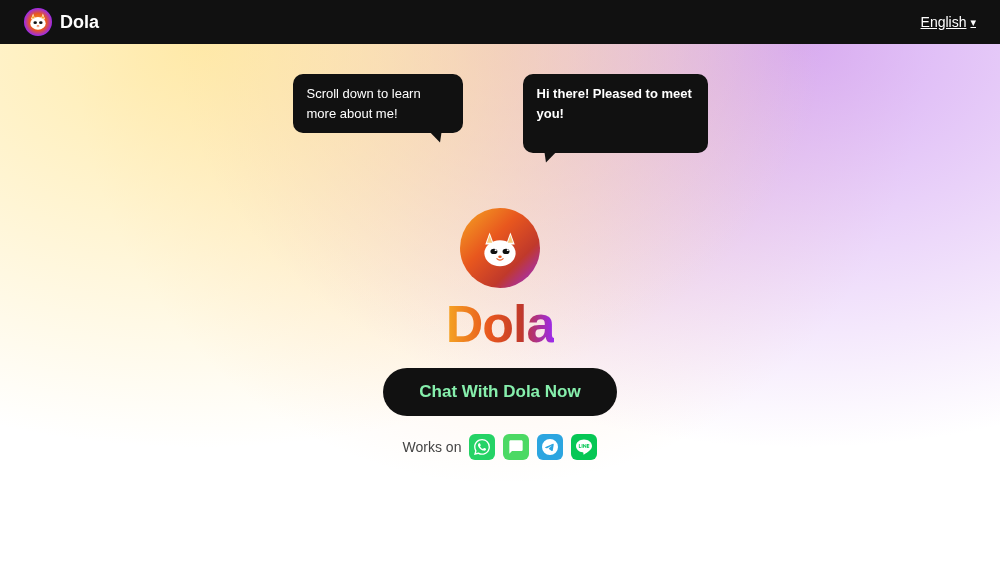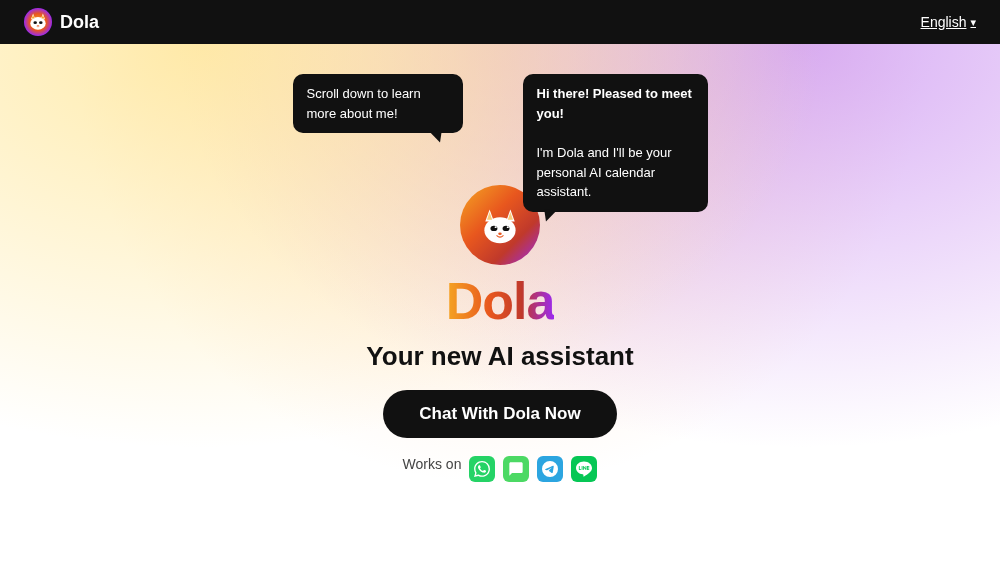--- a/index.html
+++ b/index.html
@@ -155,34 +155,34 @@
 
     #hero-subtitle {
       font-size: 26px;
       font-weight: 700;
       color: #111;
       margin-top: 4px;
     }
 
     #chat-now-btn {
       background: #111;
-      color: #ffffff;
+      color: #86efac;
       border: none;
       border-radius: 28px;
       padding: 14px 36px;
       font-size: 17px;
       font-weight: 600;
       cursor: pointer;
       margin-top: 8px;
     }
 
     
     #works-on-row {
       display: flex;
-      align-items: flex-start;
+      align-items: center;
       gap: 8px;
       margin-top: 8px;
     }
     #works-on-label {
       font-size: 14px;
       color: #444;
     }
     .platform-icon {
       width: 26px;
       height: 26px;
@@ -239,21 +239,20 @@
 </nav>
 
 <section id="hero">
 
   <div id="bubbles-area">
     <div class="speech-bubble left">
       <span>Scroll down to learn more about me!</span>
     </div>
     <div class="speech-bubble right" style="max-width:185px;">
       <div style="font-weight:600; margin-bottom:20px;">Hi there! Pleased to meet you!</div>
-      <div>I'm Dola and I'll be your personal AI calendar assistant.</div>
     </div>
   </div>
 
   <div id="center-content">
 
     <div id="dola-icon-wrap">
       <svg viewBox="0 0 60 60" xmlns="http://www.w3.org/2000/svg">
 
         <ellipse cx="30" cy="36" rx="18" ry="15" fill="white"></ellipse>
 
@@ -270,21 +269,20 @@
         <ellipse cx="39" cy="32.5" rx="1.2" ry="1" fill="white"></ellipse>
 
         <ellipse cx="30" cy="40" rx="2" ry="1.4" fill="#e8571e"></ellipse>
 
         <path d="M26 42 Q30 46 34 42" stroke="#e8571e" stroke-width="1.2" fill="none"></path>
       </svg>
     </div>
 
     <div id="dola-wordmark">Dola</div>
 
-    <div id="hero-subtitle">Your new AI assistant</div>
 
     <button id="chat-now-btn">Chat With Dola Now</button>
 
     <div id="works-on-row">
       <span id="works-on-label">Works on</span>
 
       <div class="platform-icon whatsapp" title="WhatsApp">
         <svg viewBox="0 0 24 24" width="16" height="16" fill="white">
             <path d="M17.472 14.382c-.297-.149-1.758-.867-2.03-.967-.273-.099-.471-.148-.67.15-.197.297-.767.966-.94 1.164-.173.199-.347.223-.644.075-.297-.15-1.255-.463-2.39-1.475-.883-.788-1.48-1.761-1.653-2.059-.173-.297-.018-.458.13-.606.134-.133.298-.347.446-.52.149-.174.198-.298.298-.497.099-.198.05-.371-.025-.52-.075-.149-.669-1.612-.916-2.207-.242-.579-.487-.5-.669-.51-.173-.008-.371-.01-.57-.01-.198 0-.52.074-.792.372-.272.297-1.04 1.016-1.04 2.479 0 1.462 1.065 2.875 1.213 3.074.149.198 2.096 3.2 5.077 4.487.709.306 1.262.489 1.694.625.712.227 1.36.195 1.871.118.571-.085 1.758-.719 2.006-1.413.248-.694.248-1.289.173-1.413-.074-.124-.272-.198-.57-.347m-5.421 7.403h-.004a9.87 9.87 0 01-5.031-1.378l-.361-.214-3.741.982.998-3.648-.235-.374a9.86 9.86 0 01-1.51-5.26c.001-5.45 4.436-9.884 9.888-9.884 2.64 0 5.122 1.03 6.988 2.898a9.825 9.825 0 012.893 6.994c-.003 5.45-4.437 9.884-9.885 9.884m8.413-18.297A11.815 11.815 0 0012.05 0C5.495 0 .16 5.335.157 11.892c0 2.096.547 4.142 1.588 5.945L.057 24l6.305-1.654a11.882 11.882 0 005.683 1.448h.005c6.554 0 11.89-5.335 11.893-11.893a11.821 11.821 0 00-3.48-8.413z"></path>
           </svg>

